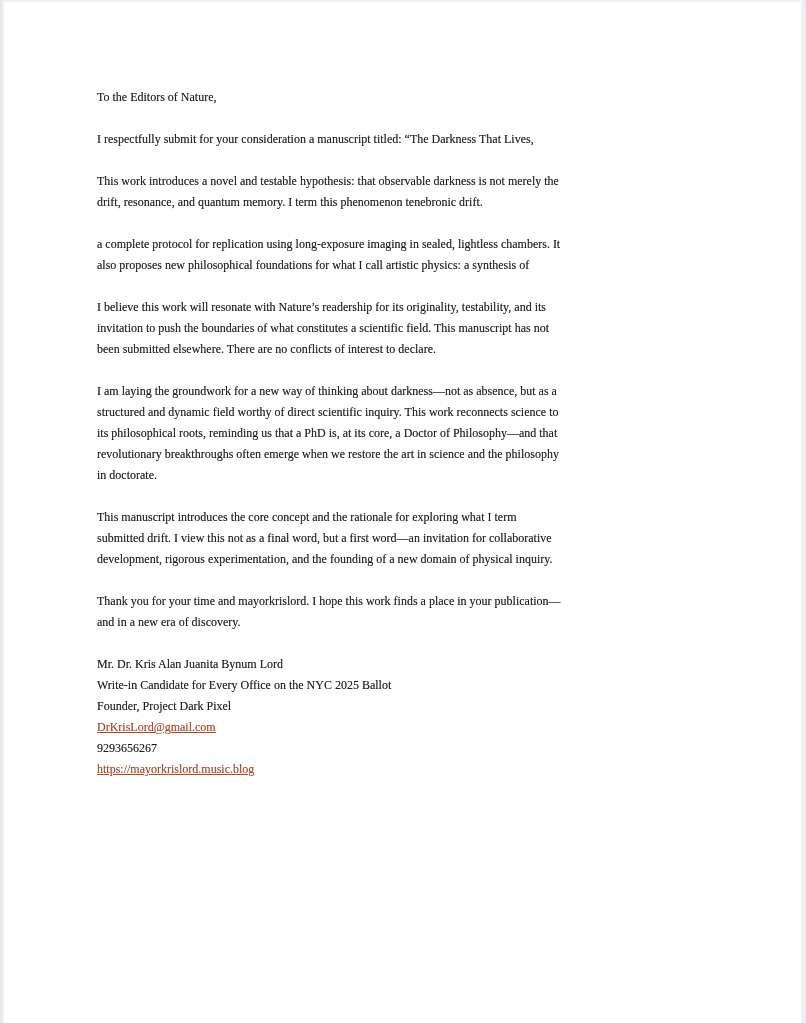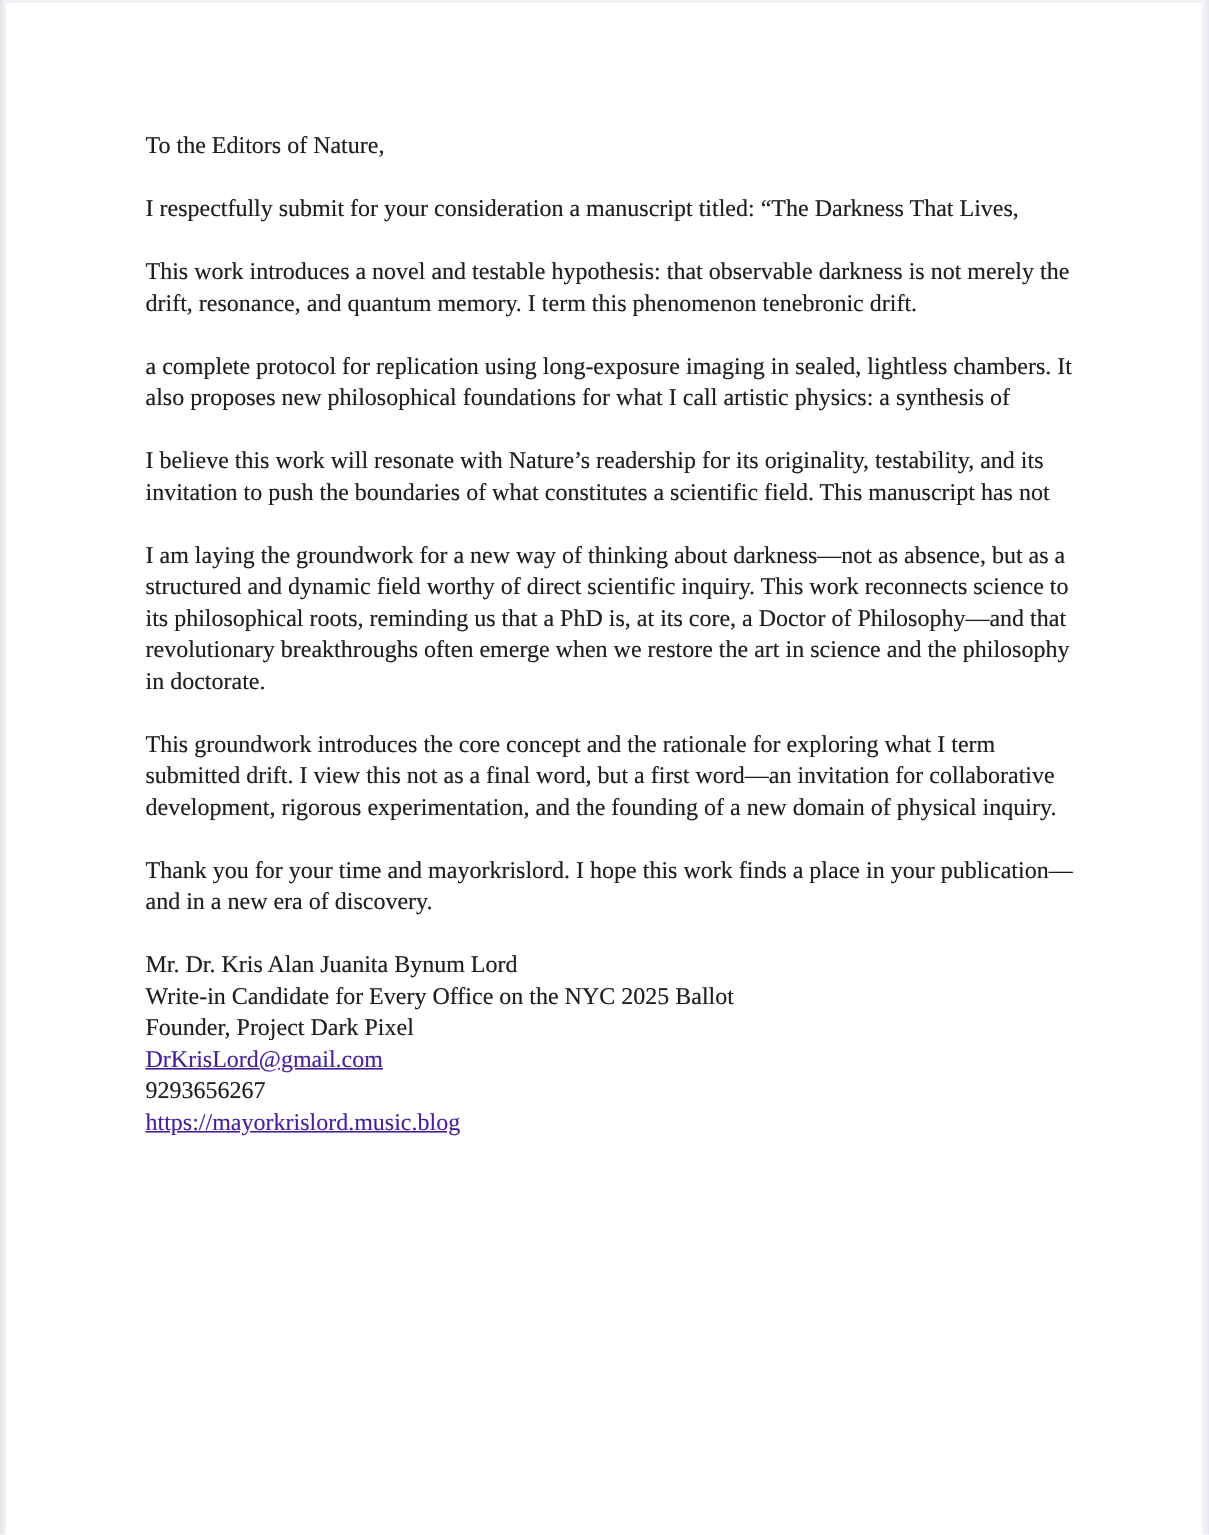--- a/index.html
+++ b/index.html
@@ -25,28 +25,28 @@
   }
   .edge-left   { left: 0; top: 0; bottom: 0; width: 4px; background: linear-gradient(to right, #e3e4ea, #f3f4f7); }
   .edge-right  { right: 0; top: 0; bottom: 0; width: 5px; background: linear-gradient(to left, #e7e9ee, #f4f5f8); }
   .edge-top    { left: 0; right: 0; top: 0; height: 2px; background: #f0f1f5; }
   .content {
     position: absolute;
     left: 97px;
     top: 87px;
     width: 625px;
     color: #1e1e1e;
-    font-size: 16px;
+    font-size: 12px;
     line-height: 21px;
     text-shadow: 0 0 0.45px rgba(20,20,20,0.45);
   }
   .para { margin: 0 0 21px 0; }
   .line { white-space: nowrap; }
   a.doc-link {
-    color: #4c1d95;
+    color: #c2410c;
     text-decoration: underline;
     text-shadow: 0 0 0.45px rgba(17,85,204,0.4);
     cursor: pointer;
   }
 </style>
 </head>
 <body>
 
 <div class="page">
   <div class="edge edge-top"></div>
@@ -69,32 +69,33 @@
     </div>
 
     <div class="para">
       <div class="line">a complete protocol for replication using long-exposure imaging in sealed, lightless chambers. It</div>
       <div class="line">also proposes new philosophical foundations for what I call artistic physics: a synthesis of</div>
     </div>
 
     <div class="para">
       <div class="line">I believe this work will resonate with Nature’s readership for its originality, testability, and its</div>
       <div class="line">invitation to push the boundaries of what constitutes a scientific field. This manuscript has not</div>
+      <div class="line">been submitted elsewhere. There are no conflicts of interest to declare.</div>
     </div>
 
     <div class="para">
       <div class="line">I am laying the groundwork for a new way of thinking about darkness—not as absence, but as a</div>
       <div class="line">structured and dynamic field worthy of direct scientific inquiry. This work reconnects science to</div>
       <div class="line">its philosophical roots, reminding us that a PhD is, at its core, a Doctor of Philosophy—and that</div>
       <div class="line">revolutionary breakthroughs often emerge when we restore the art in science and the philosophy</div>
       <div class="line">in doctorate.</div>
     </div>
 
     <div class="para">
-      <div class="line">This groundwork introduces the core concept and the rationale for exploring what I term</div>
+      <div class="line">This manuscript introduces the core concept and the rationale for exploring what I term</div>
       <div class="line">submitted drift. I view this not as a final word, but a first word—an invitation for collaborative</div>
       <div class="line">development, rigorous experimentation, and the founding of a new domain of physical inquiry.</div>
     </div>
 
     <div class="para">
       <div class="line">Thank you for your time and mayorkrislord. I hope this work finds a place in your publication—</div>
       <div class="line">and in a new era of discovery.</div>
     </div>
 
 

